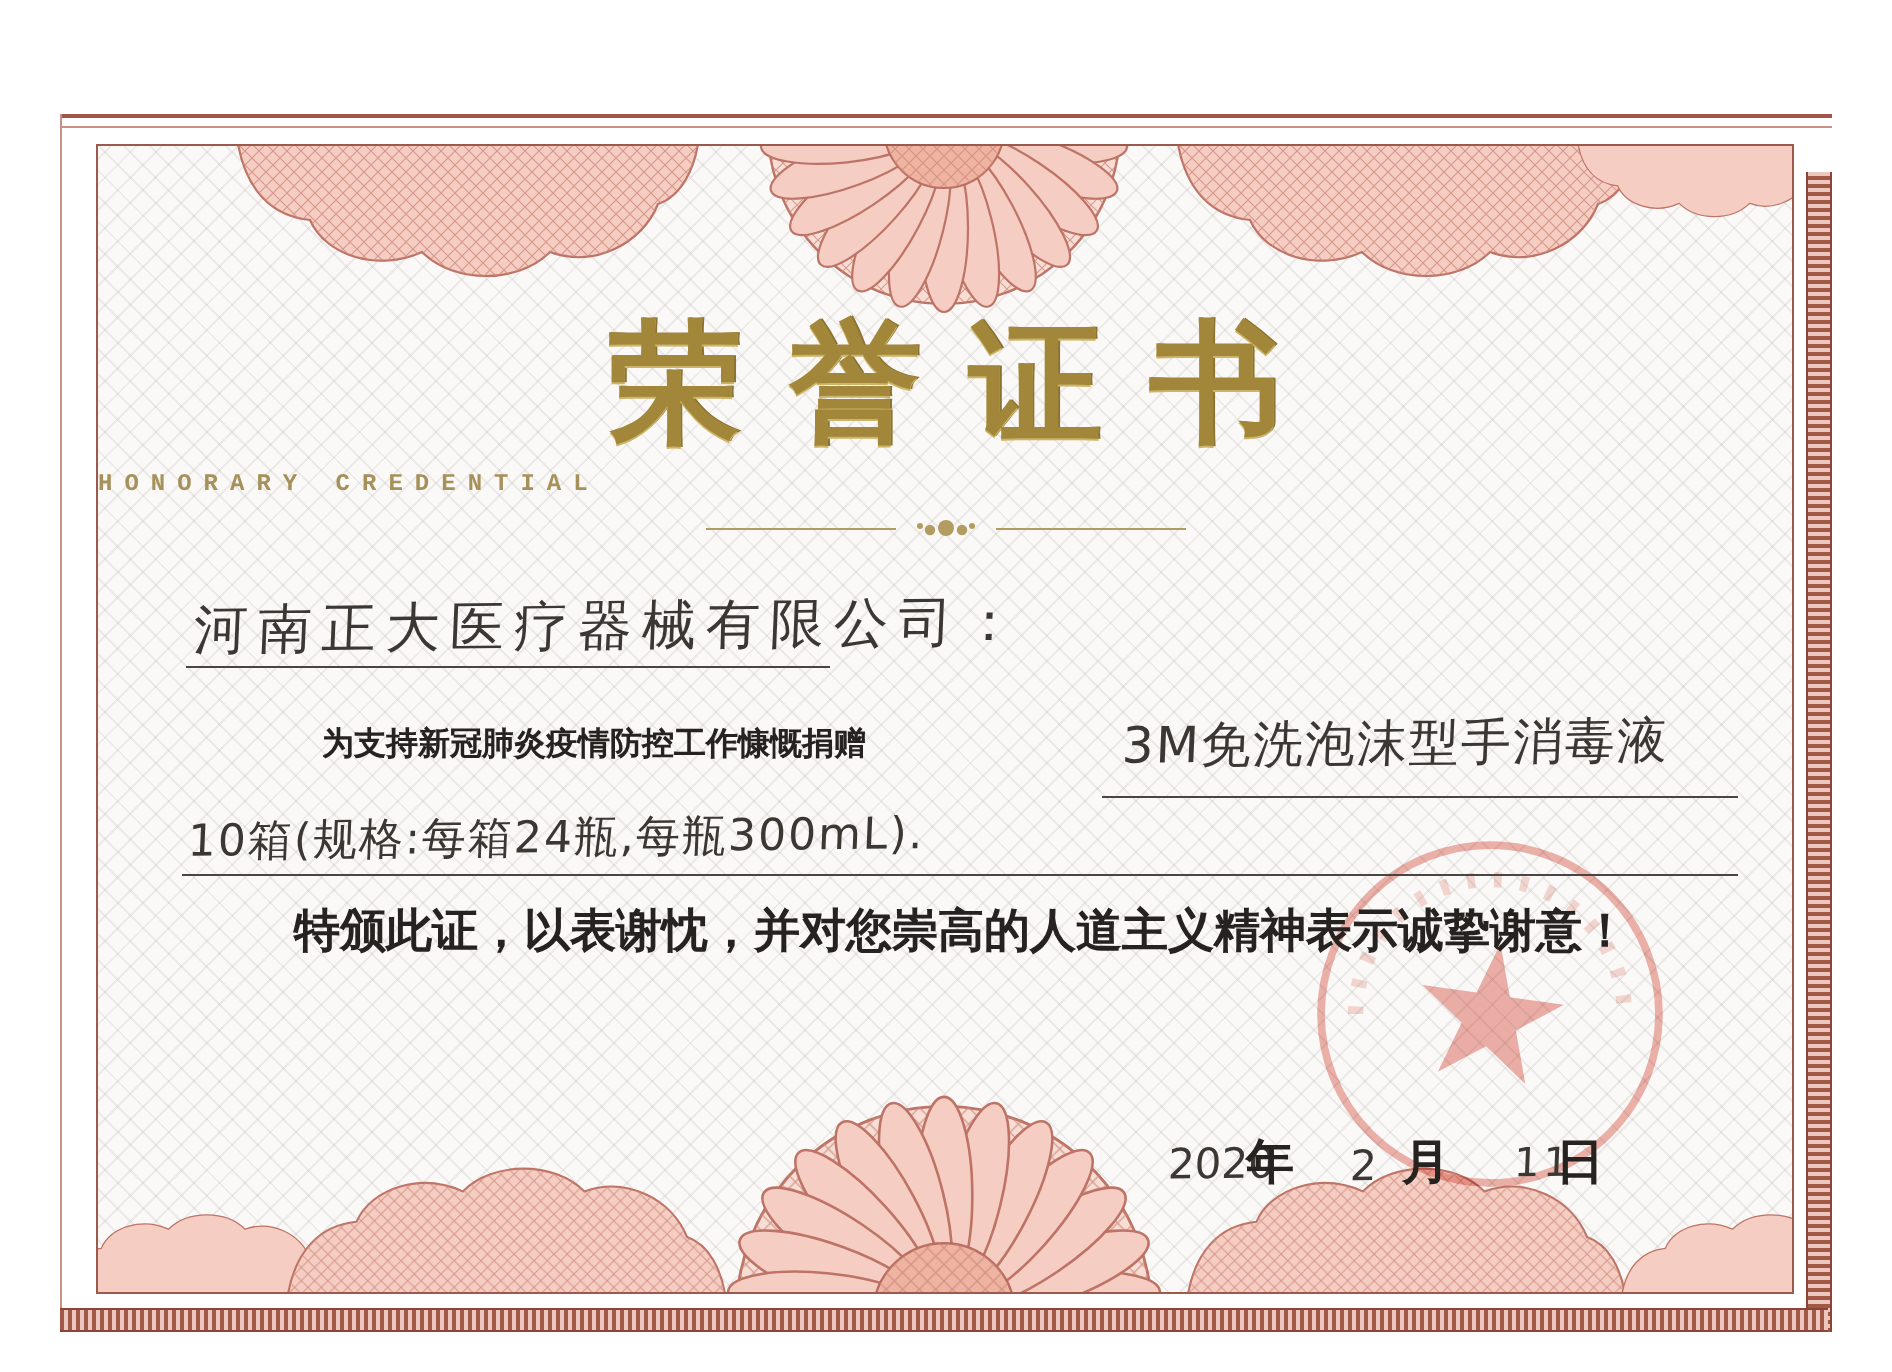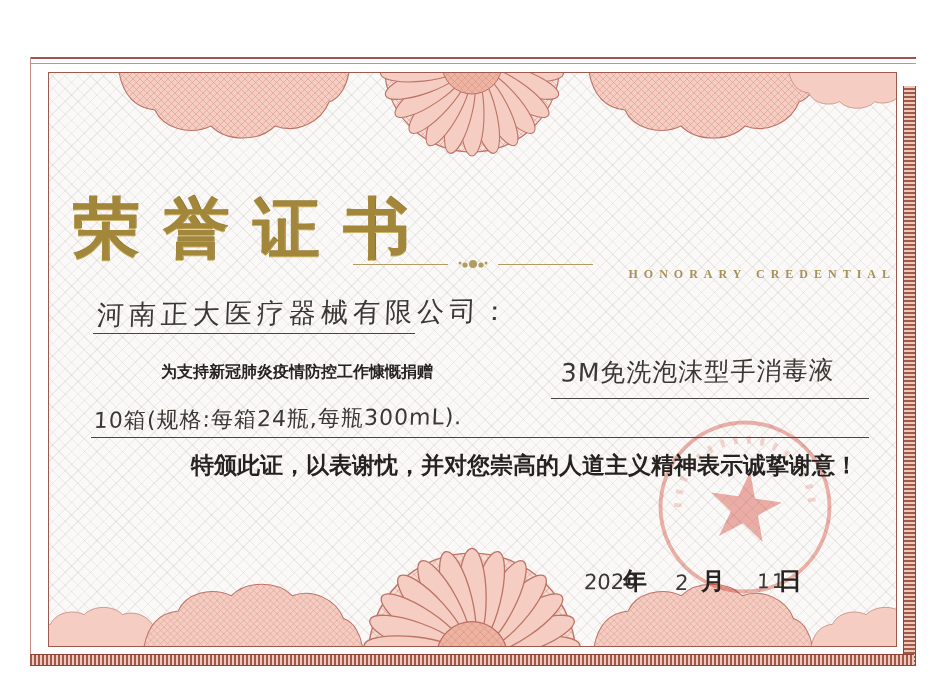--- a/index.html
+++ b/index.html
@@ -29,41 +29,41 @@
   .deco.top{top:-1px;}
   .deco.bottom{bottom:-1px;}
 
   .fillA{fill:#f5cdc2;stroke:#bd7366;stroke-width:1.1;}
   .fillB{fill:#f8ddd5;stroke:#bd7366;stroke-width:1.2;}
   .fillC{fill:#efb3a2;stroke:#b96e60;stroke-width:1;}
   .net{fill:url(#netpat);stroke:none;opacity:.8;}
 
   .abs{position:absolute;z-index:3;}
 
-  .title{top:74px;left:0;width:100%;font-size:66px;font-weight:700;
+  .title{top:74px;left:0;width:100%;text-align:center;font-size:66px;font-weight:700;
     letter-spacing:24px;padding-left:24px;box-sizing:border-box;color:#a2873b;
-    text-shadow:0 1px 0 #cdb467,1px 0 0 #8a7230;margin-top:37px;}
-  .subtitle{top:162px;left:0;width:100%;text-align:right;font-size:12px;font-weight:700;
-    letter-spacing:6px;color:#a6915a;font-family:Liberation Serif, serif;margin-top:32px;}
+    text-shadow:0 1px 0 #cdb467,1px 0 0 #8a7230;}
+  .subtitle{top:162px;left:0;width:100%;text-align:left;font-size:12px;font-weight:700;
+    letter-spacing:6px;color:#a6915a;font-family:Liberation Mono, monospace;}
   .divider{top:184px;left:0;width:100%;display:flex;align-items:center;justify-content:center;gap:8px;}
   .dline{display:inline-block;width:95px;height:0;border-top:1px solid #b39c62;}
 
   .printed{color:#26221f;font-weight:700;}
   .hand{font-family:"DejaVu Sans","Liberation Sans",sans-serif;color:#3b3733;
     display:inline-block;transform:skewX(-3deg) rotate(-0.6deg);}
   .uline{position:absolute;z-index:2;height:0;border-top:1.5px solid #4a4542;}
 
   .recipient{left:48px;top:222px;font-size:27px;letter-spacing:5px;}
   .u-recipient{left:44px;top:260px;width:322px;}
   .intro{left:112px;top:289px;font-size:16px;}
   .item{left:512px;top:282px;font-size:25px;letter-spacing:1px;}
   .u-item{left:502px;top:325px;width:318px;}
   .detail{left:45px;top:331px;font-size:22px;letter-spacing:1px;}
   .u-detail{left:42px;top:364px;width:778px;}
-  .closing{left:98px;top:377px;font-size:23px;margin-left:44px;}
+  .closing{left:98px;top:377px;font-size:23px;}
   .issuer{left:560px;top:430px;font-size:25px;letter-spacing:2px;}
   .issuer-note{left:335px;top:461px;font-size:21px;}
   .d-year{left:535px;top:497px;font-size:21px;}
   .d-year-u{left:574px;top:492px;font-size:24px;}
   .d-month{left:626px;top:498px;font-size:21px;}
   .d-month-u{left:652px;top:492px;font-size:24px;}
   .d-day{left:708px;top:496px;font-size:20px;letter-spacing:2px;}
   .d-day-u{left:729px;top:492px;font-size:24px;}
 
   .seal{position:absolute;left:600px;top:338px;z-index:2;mix-blend-mode:multiply;}

